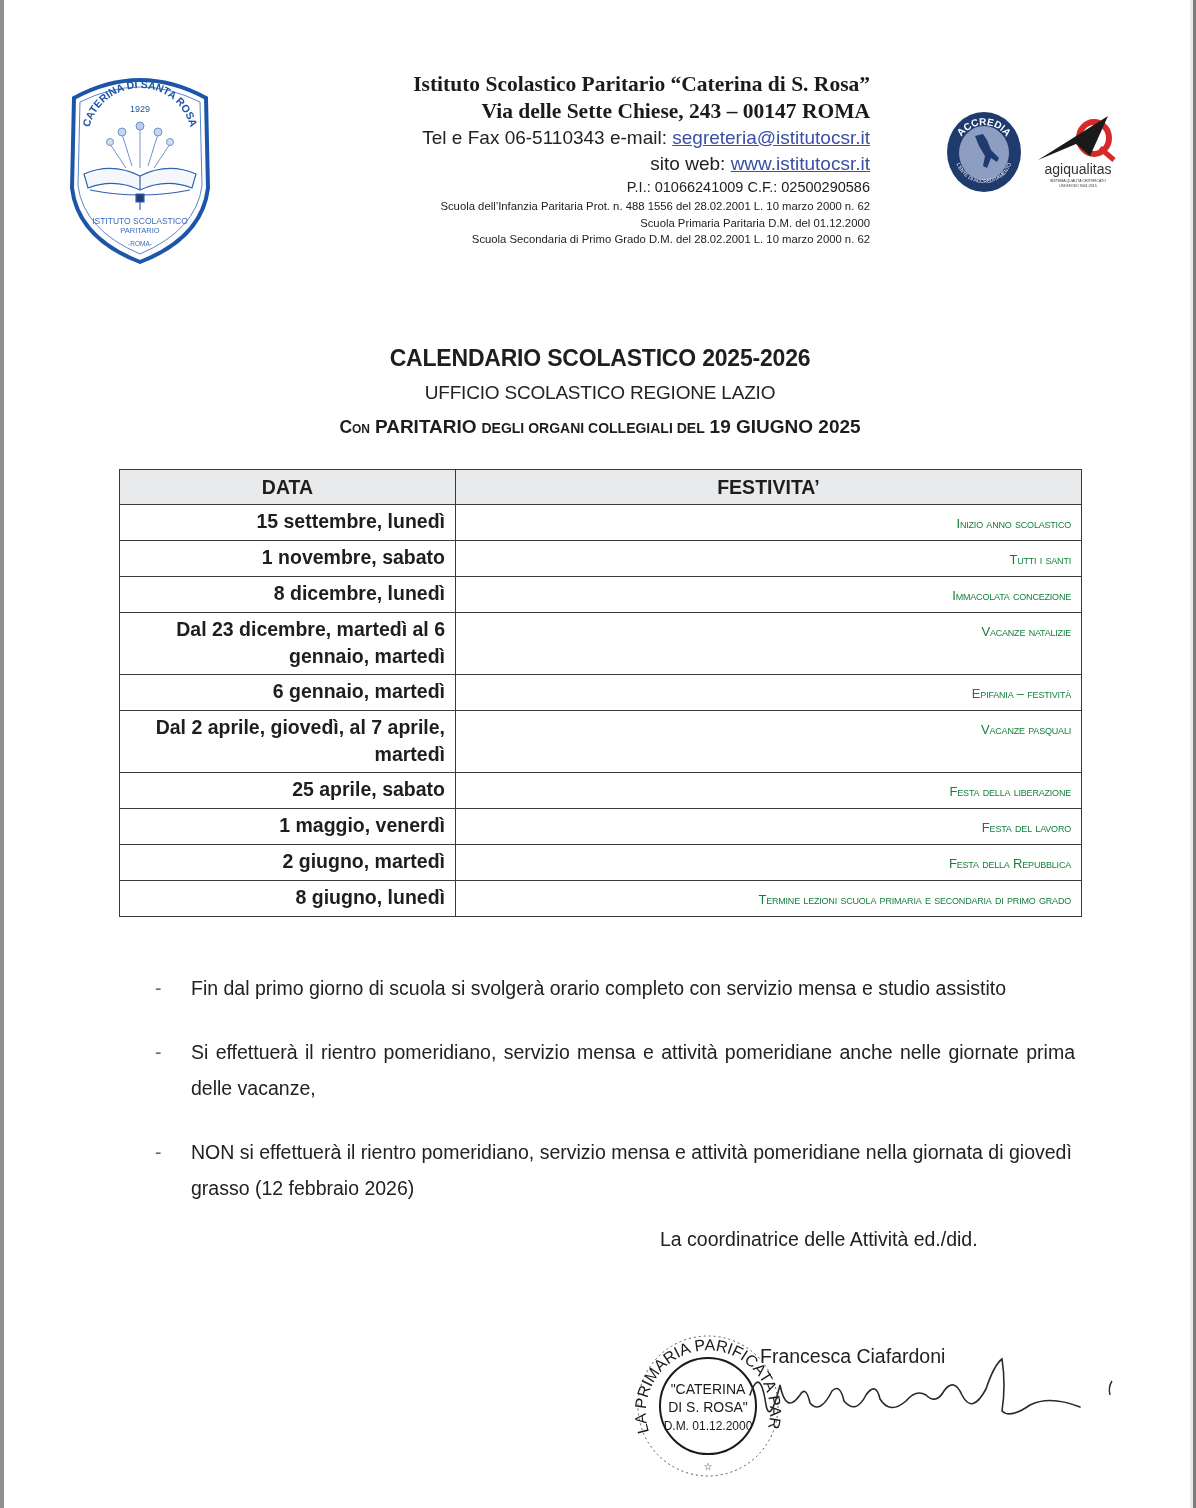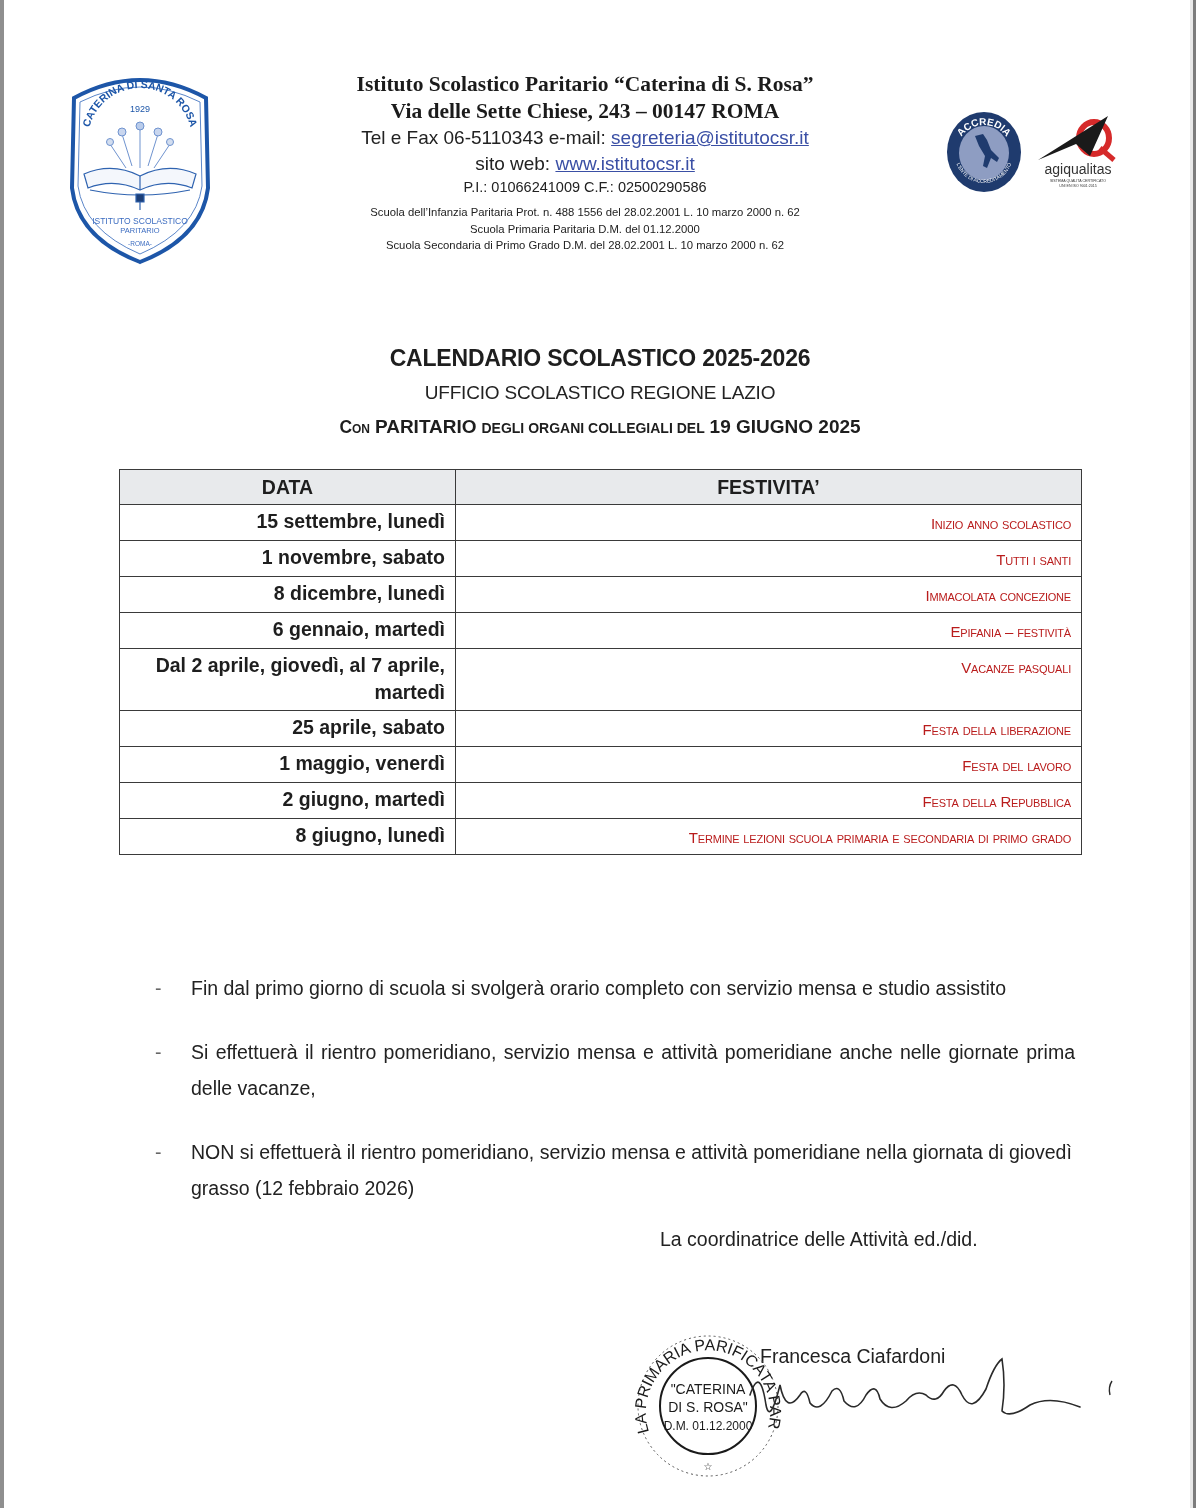--- a/index.html
+++ b/index.html
@@ -10,27 +10,27 @@
     color: #1a1a1a;
   }
   .edge-left { position: absolute; left: 0; top: 0; width: 4px; height: 1508px; background: #8f8f8f; }
   .edge-right { position: absolute; right: 0; top: 0; width: 3px; height: 1508px; background: #7d7d7d; }
   .edge-right-inner { position: absolute; right: 3px; top: 0; width: 3px; height: 1508px; background: #e9e9e9; }
 
   
   .logo { position: absolute; left: 66px; top: 70px; width: 148px; height: 196px; }
 
   
-  .letterhead { position: absolute; left: 300px; top: 70px; width: 570px; text-align: center; }
+  .letterhead { position: absolute; left: 300px; top: 70px; width: 570px; text-align: right; }
   .lh-name { font-family: "Liberation Serif", serif; font-weight: bold; font-size: 21.5px; line-height: 28px; color: #1b1b1b; }
   .lh-address { font-family: "Liberation Serif", serif; font-weight: bold; font-size: 21.5px; line-height: 27px; color: #1b1b1b; }
   .lh-contact { font-family: "Liberation Sans", sans-serif; font-size: 19px; line-height: 26px; color: #222; }
   .lh-contact a, .lh-web a { color: #3a4fa5; text-decoration: underline; }
   .lh-web { font-size: 19px; line-height: 25px; color: #222; }
-  .lh-ids { font-size: 14.5px; line-height: 22px; color: #222; margin-bottom: 6px; }
+  .lh-ids { font-size: 14.5px; line-height: 22px; color: #222; }
   .lh-reg { font-size: 11.3px; line-height: 16.5px; color: #222; }
 
   
   .accredia { position: absolute; left: 945px; top: 110px; width: 78px; height: 84px; }
   .agiq { position: absolute; left: 1030px; top: 112px; width: 96px; height: 80px; }
 
   
   .titles { position: absolute; left: 200px; top: 340px; width: 800px; text-align: center; }
   .title-main { font-weight: bold; font-size: 23px; line-height: 36px; color: #1e1e1e; letter-spacing: -0.2px; }
   .title-sub { font-size: 19px; line-height: 34px; color: #222; letter-spacing: -0.2px; }
@@ -47,21 +47,21 @@
     border: 1.5px solid #3a3a3a; vertical-align: top; padding: 0; text-align: right;
   }
   .cal-table th {
     background: #e8eaec; font-weight: bold; font-size: 19.5px; height: 34px;
     text-align: center; vertical-align: middle; color: #1e1e1e;
   }
   .cal-table td.date {
     font-weight: bold; font-size: 19.5px; line-height: 27px; padding: 3px 10px 3px 12px; color: #1e1e1e;
   }
   .cal-table td.event {
-    font-size: 15px; line-height: 27px; padding: 5px 10px 2px 12px; color: #b91c1c;
+    font-size: 13px; line-height: 27px; padding: 5px 10px 2px 12px; color: #15803d;
     font-variant: small-caps; letter-spacing: -0.2px;
   }
   .cal-table tr.single td { height: 28px; }
   .cal-table tr.double td { height: 54px; }
 
   
   .notes { position: absolute; left: 150px; top: 970px; width: 925px; }
   .note { position: relative; padding-left: 41px; font-size: 19.5px; line-height: 36px; color: #222; margin-bottom: 28px; }
   .note .dash { position: absolute; left: 5px; top: 0; color: #666; }
   .note.justify { text-align: justify; text-align-last: left; }
@@ -183,20 +183,24 @@
       <td class="event">Inizio anno scolastico</td>
     </tr>
     <tr class="single">
       <td class="date">1 novembre, sabato</td>
       <td class="event">Tutti i santi</td>
     </tr>
     <tr class="single">
       <td class="date">8 dicembre, lunedì</td>
       <td class="event">Immacolata concezione</td>
     </tr>
+    <tr class="double">
+      <td class="date">Dal 23 dicembre, martedì al 6 gennaio, martedì</td>
+      <td class="event">Vacanze natalizie</td>
+    </tr>
     <tr class="single">
       <td class="date">6 gennaio, martedì</td>
       <td class="event">Epifania – festività</td>
     </tr>
     <tr class="double">
       <td class="date">Dal 2 aprile, giovedì, al 7 aprile, martedì</td>
       <td class="event">Vacanze pasquali</td>
     </tr>
     <tr class="single">
       <td class="date">25 aprile, sabato</td>

